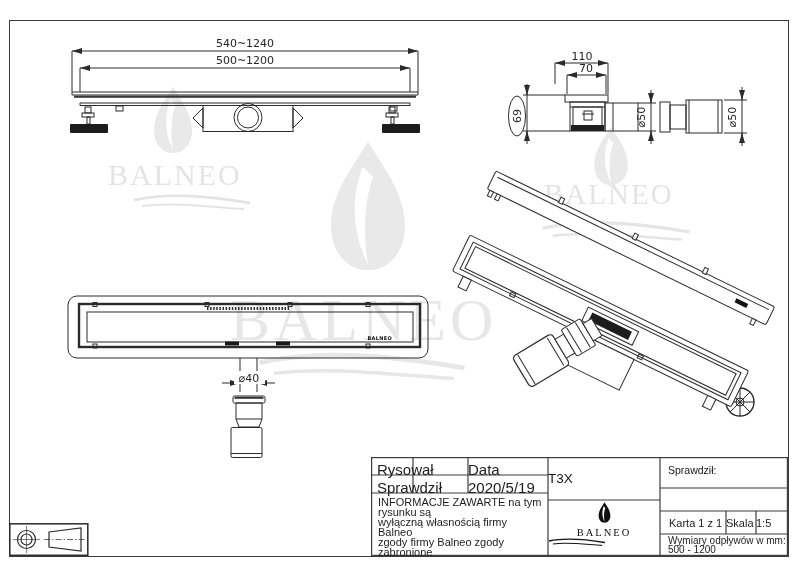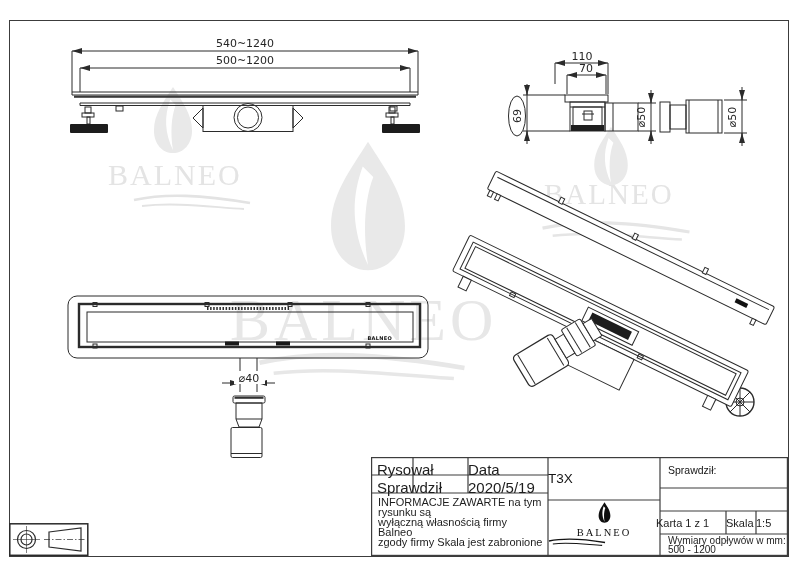--- a/index.html
+++ b/index.html
@@ -284,36 +284,36 @@
       <line x1="355" y1="54" x2="355" y2="77"></line>
       <line x1="385" y1="54" x2="385" y2="77"></line>
     </svg>
     <div class="abs tb-label" style="left:6px;top:4px">Rysował</div>
     <div class="abs tb-label tb-center" style="left:97px;top:4px;width:80px">Data</div>
     <div class="abs tb-label" style="left:6px;top:22px">Sprawdził</div>
     <div class="abs tb-label tb-center" style="left:97px;top:22px;width:64px">2020/5/19</div>
     <div class="abs tb-small" style="left:7px;top:40px;width:166px">
       <div>INFORMACJE ZAWARTE na tym rysunku są</div>
       <div>wyłączną własnością firmy Balneo</div>
-      <div>zgody firmy Skala jest zabronione</div>
+      <div>zgody firmy Balneo zgody zabronione</div>
     </div>
     <div class="abs tb-center" style="left:177px;top:14px;width:100px;font-size:13.5px;color:#151515">T3X</div>
     <div class="abs" style="left:177px;top:45px;width:112px;text-align:center">
       <svg width="15" height="21" viewBox="0 0 100 150" style="display:inline-block">
         <path d="M50,2 C30,34 8,62 8,98 C8,128 27,148 50,148 C73,148 92,128 92,98 C92,62 70,34 50,2 Z" fill="#0e0e0e"></path>
         <path d="M44,30 C30,68 32,104 50,142 C44,104 46,68 56,42 Z" fill="#ffffff"></path>
       </svg>
       <div class="brand-logo-text">BALNEO</div>
       <svg width="58" height="9" viewBox="0 0 120 18">
         <path d="M2,6 C34,-1 70,1 118,9" stroke="#141414" stroke-width="3" fill="none"></path>
         <path d="M10,12 C44,8 78,13 112,15" stroke="#141414" stroke-width="2.2" fill="none"></path>
       </svg>
     </div>
     <div class="abs" style="left:297px;top:7px;font-size:10.5px;color:#151515">Sprawdził:</div>
-    <div class="abs tb-small tb-center" style="left:285px;top:61px;width:73px">Karta 1 z 1</div>
+    <div class="abs tb-small tb-center" style="left:298px;top:61px;width:73px">Karta 1 z 1</div>
     <div class="abs tb-small tb-center" style="left:355px;top:61px;width:30px">Skala</div>
     <div class="abs tb-small tb-center" style="left:385px;top:61px;width:32px">1:5</div>
     <div class="abs" style="left:297px;top:80px;font-size:10px;line-height:8.5px;color:#1d1d1d">
       <div>Wymiary odpływów w mm:</div>
       <div>500 - 1200</div>
     </div>
   </div>
 
 </div>
 

